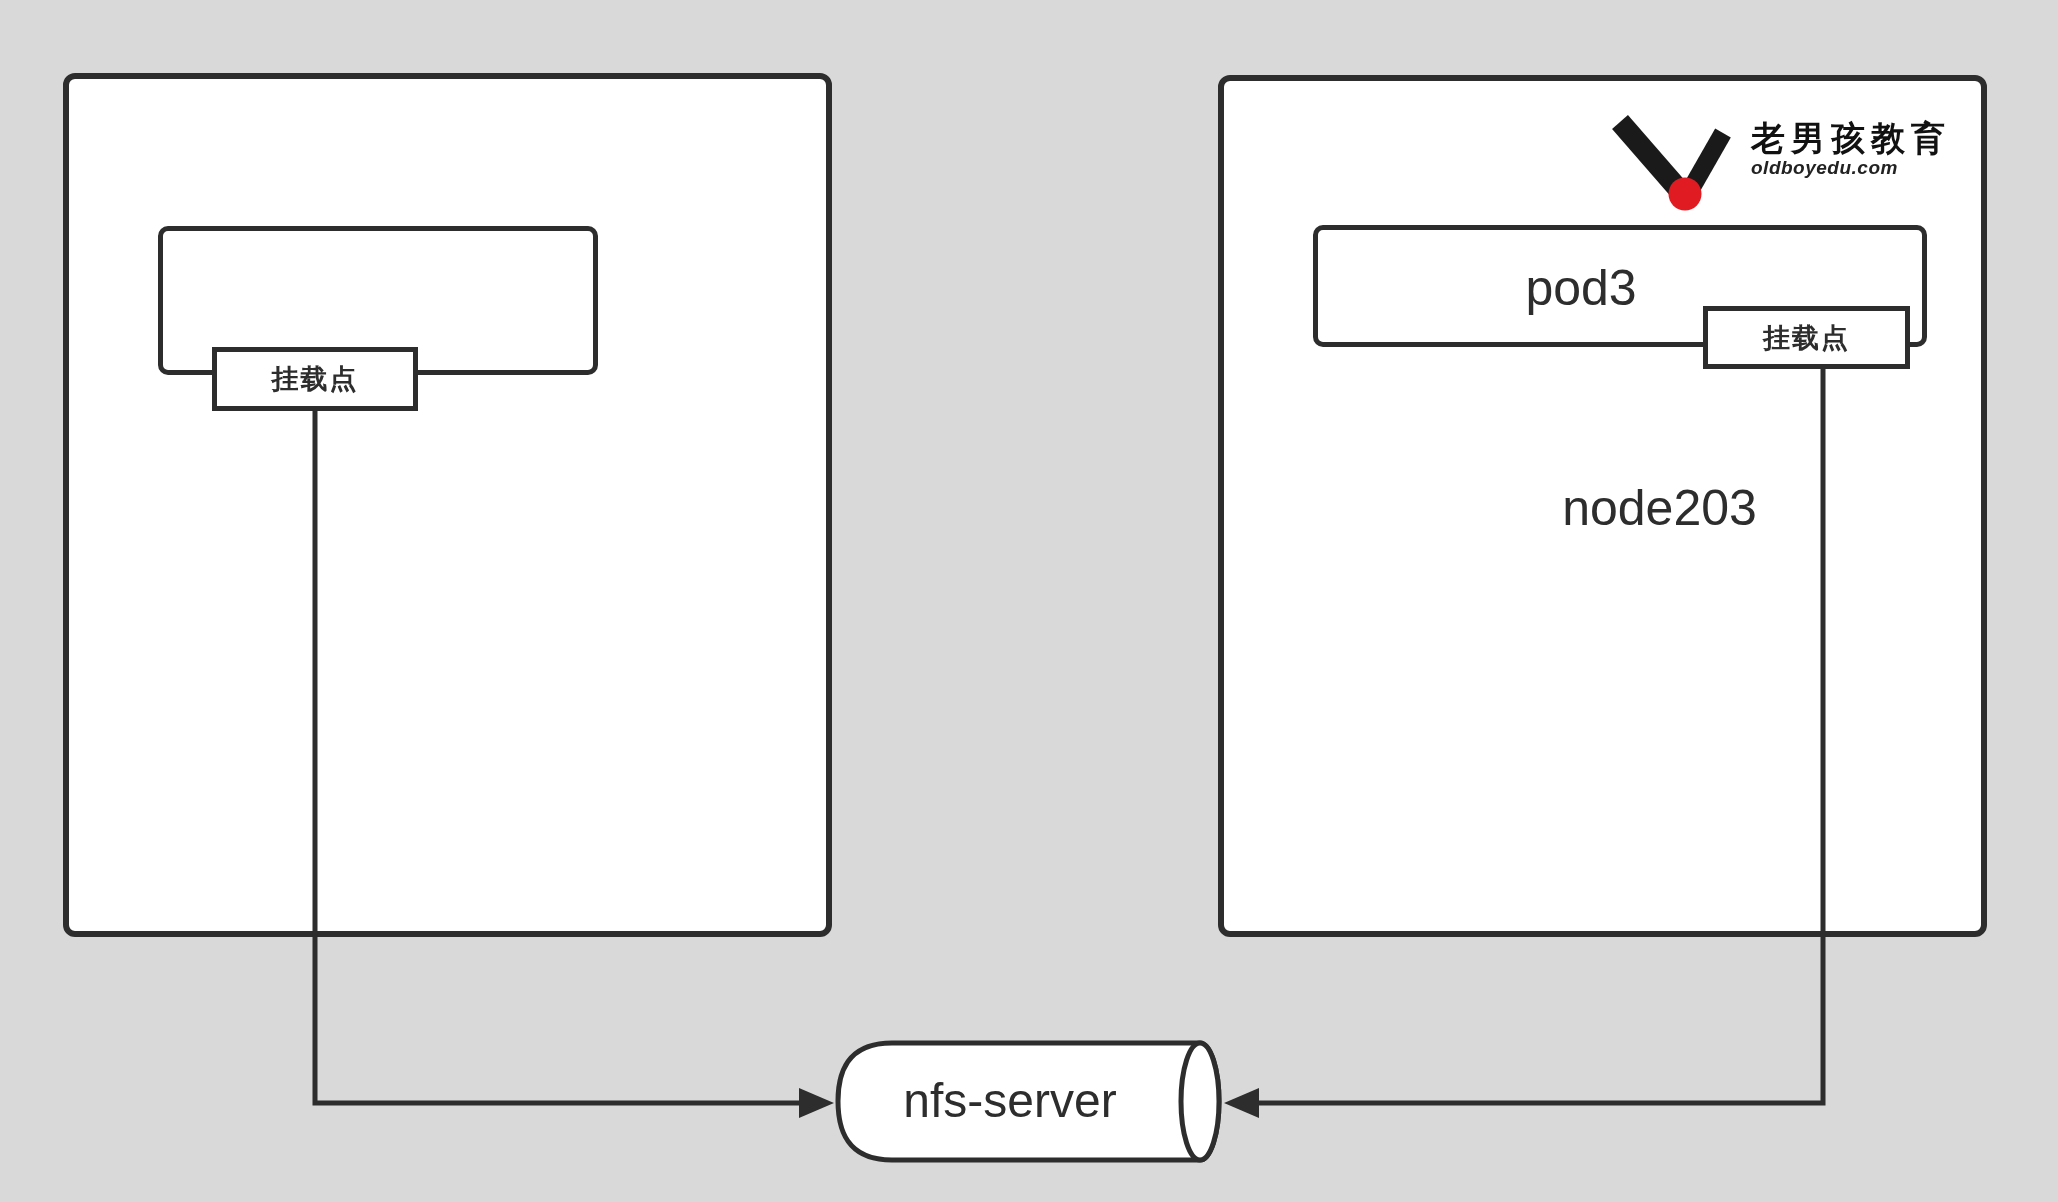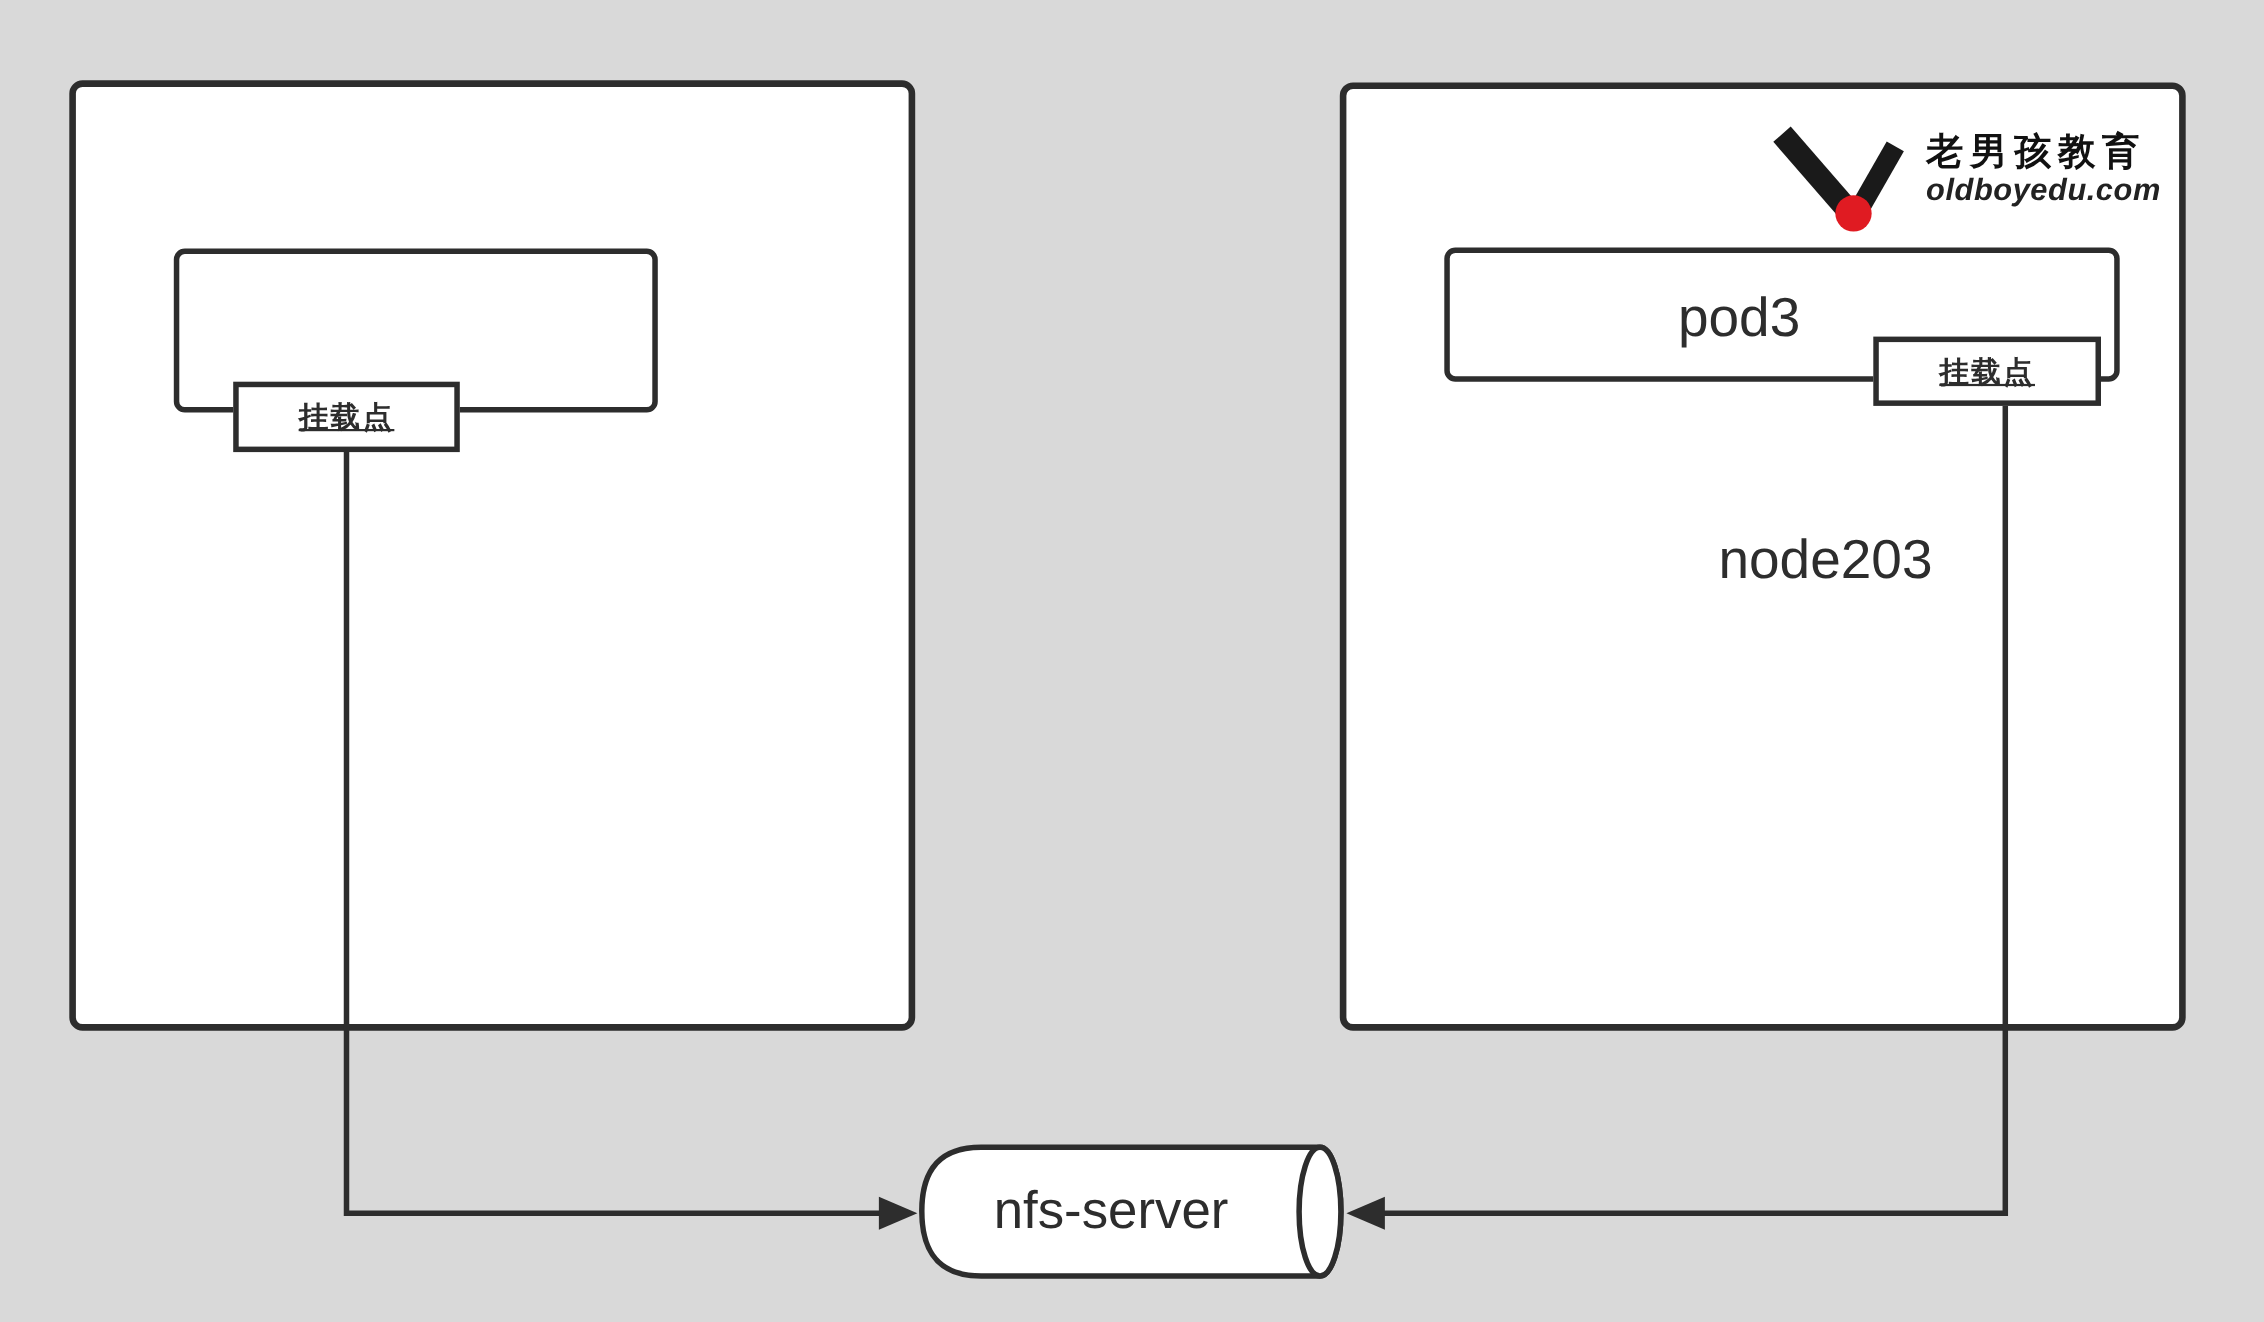--- a/index.html
+++ b/index.html
@@ -16,41 +16,40 @@
   .pod-box {
     position:absolute; background:#ffffff;
     border:5px solid #2d2d2d; border-radius:10px;
   }
   .mount-box {
     position:absolute; background:#ffffff;
     border:5px solid #2d2d2d;
     display:flex; align-items:center; justify-content:center;
     font-size:27px; font-weight:700; color:#2d2d2d;
     letter-spacing:2px;
-    text-decoration:underline;
   }
   .big-label {
     position:absolute; font-size:50px; font-weight:500;
     color:#2d2d2d; text-align:center; line-height:1;
   }
   .overlay-svg {
     position:absolute; left:0; top:0; pointer-events:none;
   }
   .logo {
     position:absolute; left:1598px; top:110px; width:360px; height:105px;
   }
   .logo-text {
     position:absolute; left:153px; top:10px; white-space:nowrap;
   }
   .logo-title {
     font-size:34px; font-weight:700; color:#111111; letter-spacing:6px;
     line-height:1.1;
   }
   .logo-domain {
-    font-size:28px; font-weight:700; font-style:italic; color:#222222;
+    font-size:19px; font-weight:700; font-style:italic; color:#222222;
     line-height:1.15; letter-spacing:0.5px;
   }
 </style>
 </head>
 <body>
 
 <div class="canvas">
 
   <div class="node-box" style="left:63px; top:73px; width:769px; height:864px;"></div>
 

